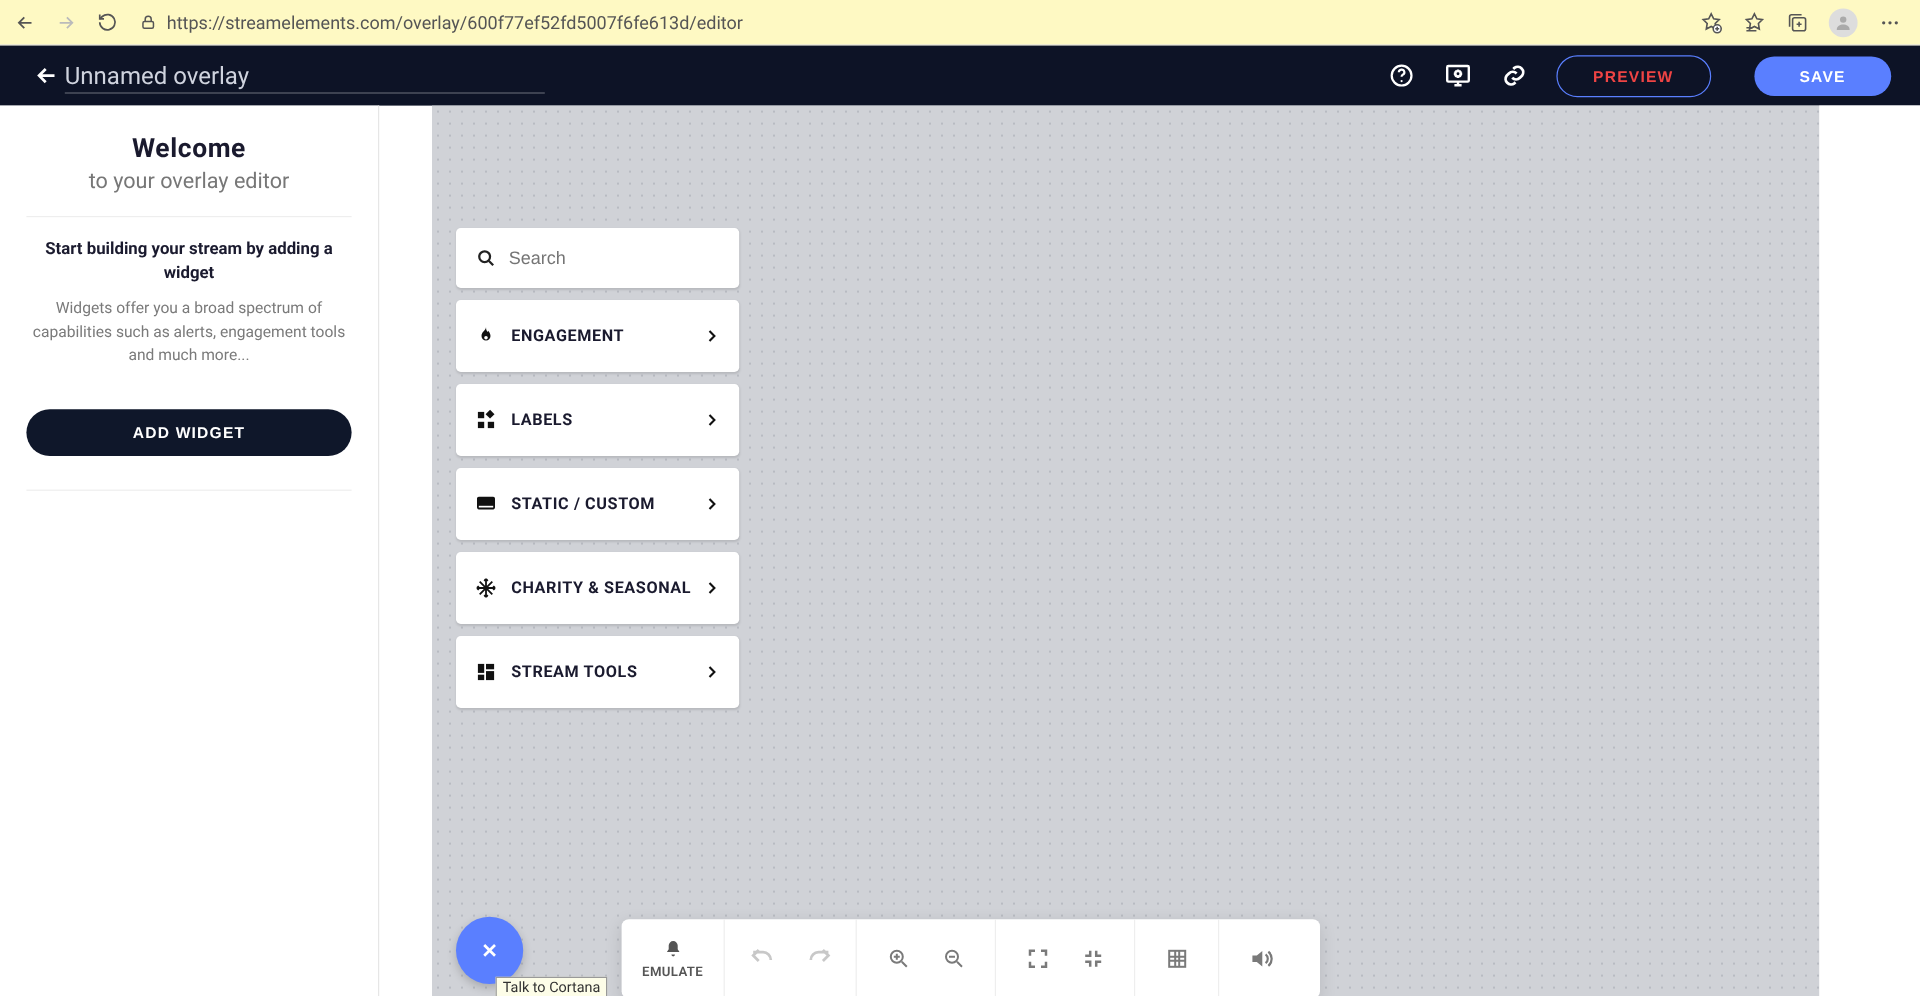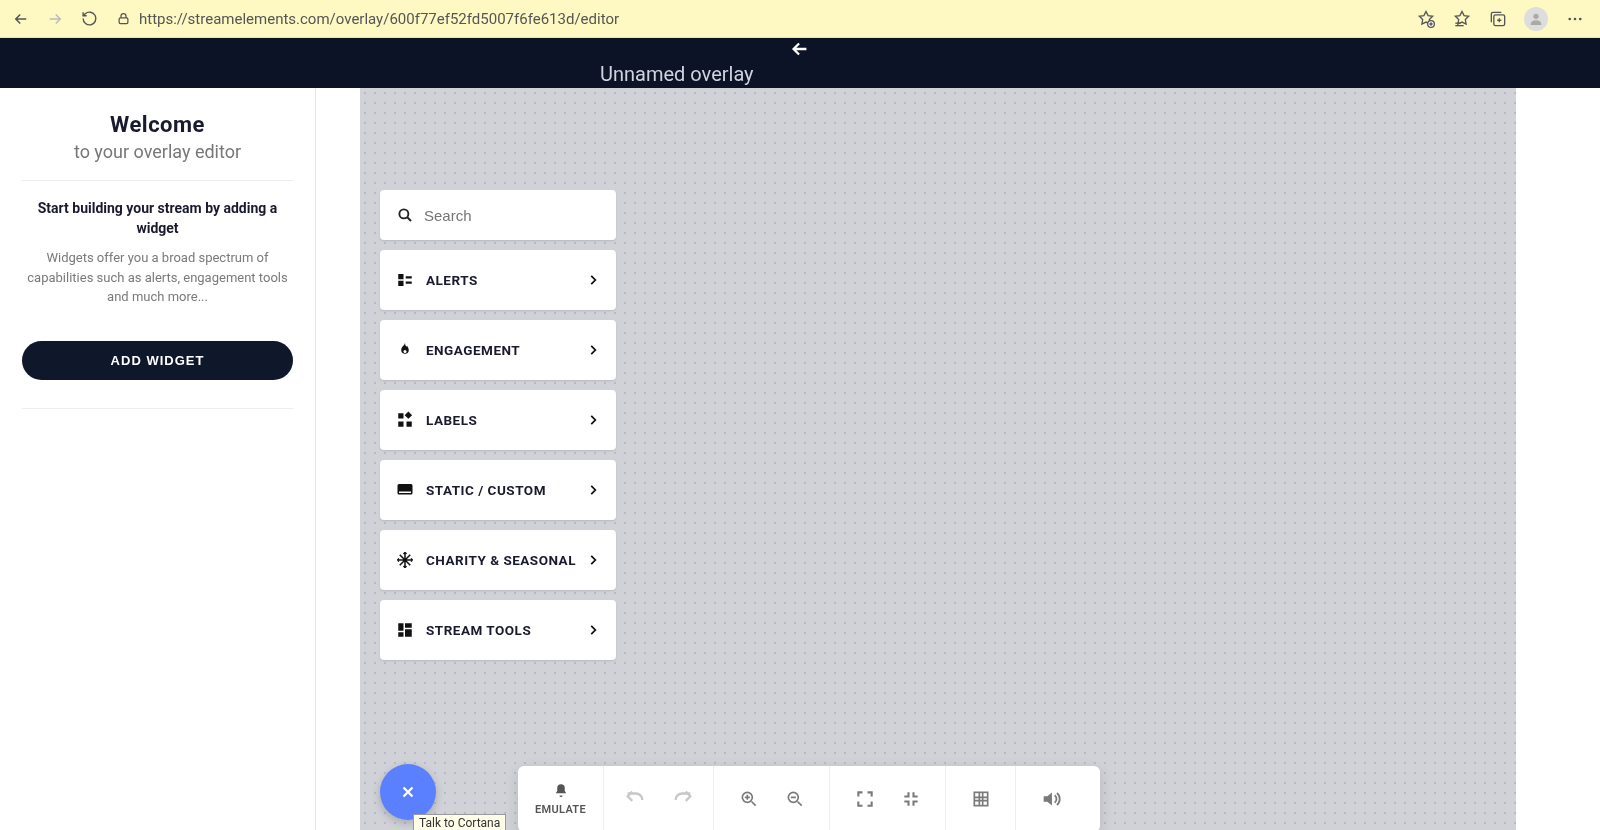--- a/index.html
+++ b/index.html
@@ -10,21 +10,21 @@
   .browser-bar { height: 38px; display: flex; align-items: center; padding: 0 10px; gap: 12px; border-bottom: 1px solid #e0e0e0; background: #fef9c3; }
   .browser-bar .nav-btn { width: 22px; height: 22px; display:flex; align-items:center; justify-content:center; color:#555; }
   .browser-bar .nav-btn.disabled { color: #bbb; }
   .url-field { flex:1; display:flex; align-items:center; gap:8px; font-size:15px; color:#555; padding-left:4px;}
   .url-field .lock { color:#555; }
   .right-icons { display:flex; align-items:center; gap:16px; color:#555; padding-right:4px;}
   .avatar-circle { width:24px; height:24px; border-radius:50%; background:#ddd; display:flex; align-items:center; justify-content:center;}
   .dots { width:22px; display:flex; justify-content:center;}
 
   
-  .app-header { height: 50px; background:#0d1326; display:flex; align-items:center; padding:0 24px; color:#fff;flex-direction:column; }
+  .app-header { height: 50px; background:#0d1326; display:flex; align-items:center; padding:0 24px; color:#fff; }
   .app-header .back { width:30px; display:flex; justify-content:center;}
   .app-header .title { font-size:20px; font-weight:400; border-bottom:1px solid rgba(255,255,255,0.4); padding:2px 0; width:400px; color:#cfd3de;}
   .app-header .spacer { flex:1; }
   .header-icons { display:flex; align-items:center; gap:24px; }
   .header-icons .ic { color:#fff; }
   .btn-preview { border:1px solid #5a7fff; color:#ef4444; background:transparent; border-radius:22px; padding:9px 30px; font-size:13px; font-weight:700; letter-spacing:1px; }
   .btn-save { border:none; background:#5a7fff; color:#fff; border-radius:22px; padding:9px 38px; font-size:13px; font-weight:700; letter-spacing:1px; margin-left:12px;}
 
   
   .main { display:flex; height: calc(830px - 38px - 50px); gap: 44px; }
@@ -196,38 +196,20 @@
       <div class="panel-card search-card">
         <span class="sic">
           <svg width="18" height="18" viewBox="0 0 24 24" fill="none" stroke="#222" stroke-width="2.5">
               <circle cx="10.5" cy="10.5" r="6"></circle>
               <path d="M20 20l-5-5"></path>
             </svg>
         </span>
         <input type="text" placeholder="Search" style="">
       </div>
 
-      <div class="panel-card cat-card">
-        <div class="cat-left">
-          <span class="cic">
-            <svg width="18" height="18" viewBox="0 0 24 24" fill="#111">
-                <rect x="3" y="4" width="7" height="7"></rect>
-                <rect x="3" y="13" width="7" height="7"></rect>
-                <rect x="13" y="7" width="8" height="3"></rect>
-                <rect x="13" y="14" width="8" height="3"></rect>
-              </svg>
-          </span>
-          <span class="cat-label">ALERTS</span>
-        </div>
-        <span>
-          <svg width="14" height="14" viewBox="0 0 24 24" fill="none" stroke="#111" stroke-width="3">
-              <path d="M9 5l7 7-7 7"></path>
-            </svg>
-        </span>
-      </div>
 
       <div class="panel-card cat-card">
         <div class="cat-left">
           <span class="cic">
             <svg width="18" height="18" viewBox="0 0 24 24" fill="#111">
                 <path d="M12 2c0 4-5 5-5 10a5 5 0 0 0 10 0c0-3-2-4-2-6 0 2-3 2-3-4z"></path>
                 <circle cx="12" cy="14" r="2" fill="#fff"></circle>
               </svg>
           </span>
           <span class="cat-label">ENGAGEMENT</span>

